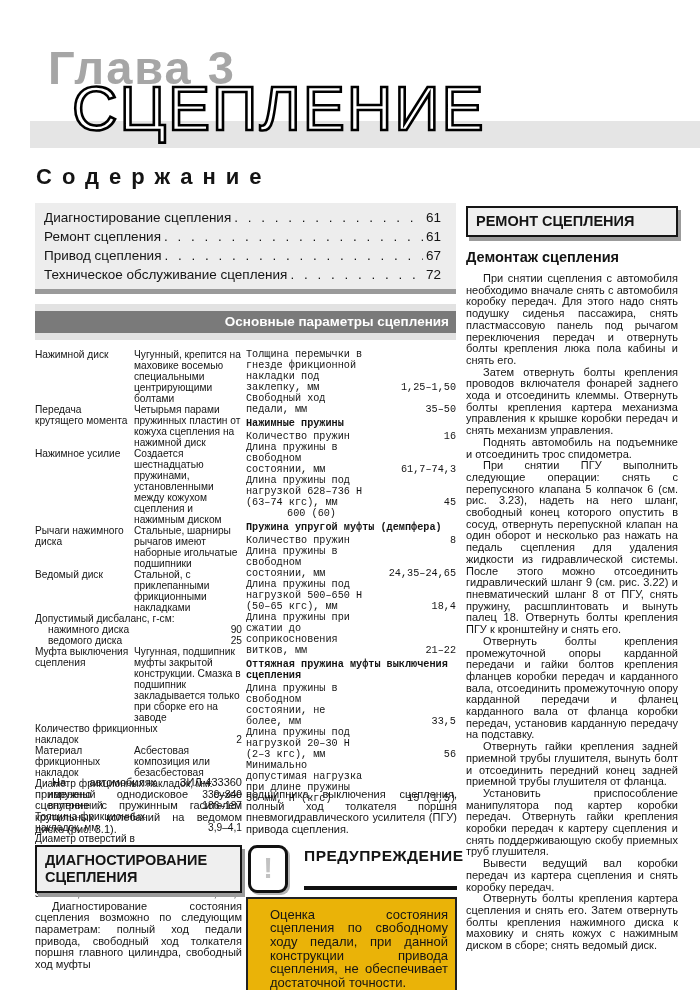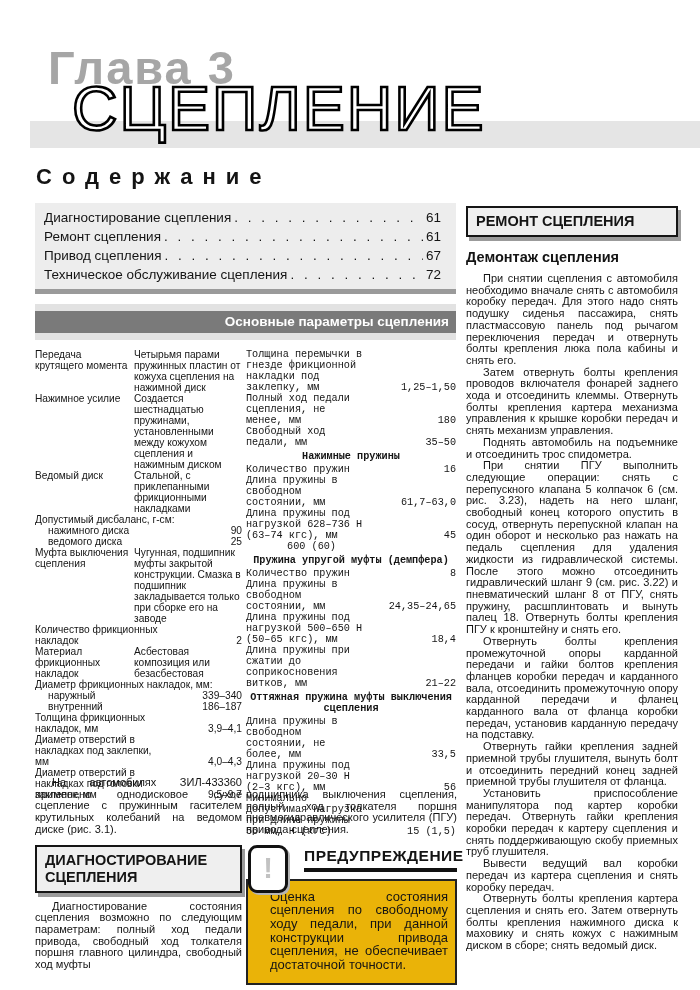--- a/index.html
+++ b/index.html
@@ -36,21 +36,21 @@
   .trow { display:flex; }
   .trow.text { align-items:flex-start; }
   .trow.text .lbl { flex:none; width:99px; padding-right:5px; box-sizing:border-box; }
   .trow.text .val { flex:1; }
   .trow.num, .trow.sub { align-items:flex-end; }
   .trow.num .lbl, .trow.sub .lbl { flex:1; }
   .trow.num .val, .trow.sub .val { flex:none; width:78px; text-align:right; }
   .ptable.pmid .trow.num .val { width:90px; }
   .trow.sub .lbl { padding-left:13px; }
   .trow.group .lbl { width:100%; }
-  .th { text-align:center; font-weight:bold; margin:3px 0 2px; }
+  .th { text-align:left; font-weight:bold; margin:3px 0 2px; }
 
   
   .below-left { position:absolute; left:35px;  top:777px; width:207px; }
   .below-mid  { position:absolute; left:246px; top:789px; width:211px; }
   .col-right  { position:absolute; left:466px; top:206px; width:212px; }
   .body { font-size:11px; line-height:11.7px; text-align:justify; margin:0; }
   .ind  { text-indent:17px; }
 
   
   .head-box { background:#efefef; border:2px solid #151515; box-shadow:3px 4px 0 #9b9b9b;
@@ -59,21 +59,21 @@
   .repair-box { margin:0 0 12px; }
   .subhead { font-weight:bold; font-size:14.5px; margin:0 0 8px; }
 
   
   .warning { position:relative; margin-top:11px; }
   .warn-icon { position:absolute; left:2px; top:-2px; width:34px; height:42px; background:#fff;
                border:3px solid #111; border-radius:9px; box-shadow:2px 2px 0 #b5b5b5; z-index:2;
                display:flex; align-items:center; justify-content:center;
                font-size:29px; font-weight:bold; color:#c2c2c2; }
   .warn-title { margin-left:58px; text-align:right; font-size:15.5px; font-weight:800;
-                letter-spacing:0.5px; padding-bottom:3px; border-bottom:4px solid #111; }
+                letter-spacing:0.5px; padding-bottom:21px; border-bottom:4px solid #111; }
   .warn-body { margin-top:7px; border:2px solid #222; background:#eab308;
                padding:9px 7px 12px 22px; font-size:13px; line-height:13.6px; text-align:justify; }
 </style>
 </head>
 <body>
 
 <div class="page">
 
   <div class="band"></div>
   <div class="chapter-label">Глава 3</div>
@@ -102,28 +102,36 @@
       <span class="toc-page">72</span>
     </div>
   </div>
 
   <div class="params-strip-top"></div>
   <div class="params-bar">Основные параметры сцепления</div>
   <div class="params-strip-bottom"></div>
 
   <div class="ptable pleft">
     <div class="trow text">
+      <div class="lbl">Нажимной диск</div>
+      <div class="val">Чугунный, крепится на маховике восемью специальными центрирующими болтами</div>
+    </div>
+    <div class="trow text">
       <div class="lbl">Передача крутящего момента</div>
       <div class="val">Четырьмя парами пружинных пластин от кожуха сцепления на нажимной диск</div>
     </div>
     <div class="trow text">
       <div class="lbl">Нажимное усилие</div>
       <div class="val">Создается шестнадцатью пружинами, установленными между кожухом сцепления и нажимным диском</div>
     </div>
     <div class="trow text">
+      <div class="lbl">Рычаги нажимного диска</div>
+      <div class="val">Стальные, шарниры рычагов имеют наборные игольчатые подшипники</div>
+    </div>
+    <div class="trow text">
       <div class="lbl">Ведомый диск</div>
       <div class="val">Стальной, с приклепанными фрикционными накладками</div>
     </div>
     <div class="trow group">
       <div class="lbl">Допустимый дисбаланс, г-см:</div>
     </div>
     <div class="trow sub">
       <div class="lbl">нажимного диска</div>
       <div class="val">90</div>
     </div>
@@ -167,35 +175,31 @@
       <div class="val">9,5–9,7</div>
     </div>
   </div>
 
   <div class="ptable pmid">
     <div class="trow num">
       <div class="lbl">Толщина перемычки в гнезде фрикционной накладки под заклепку, мм</div>
       <div class="val">1,25–1,50</div>
     </div>
     <div class="trow num">
-      <div class="lbl">Полный ход педали сцепления, не менее, мм</div>
-      <div class="val">180</div>
-    </div>
-    <div class="trow num">
       <div class="lbl">Свободный ход педали, мм</div>
       <div class="val">35–50</div>
     </div>
     <div class="th">Нажимные пружины</div>
     <div class="trow num">
       <div class="lbl">Количество пружин</div>
       <div class="val">16</div>
     </div>
     <div class="trow num">
       <div class="lbl">Длина пружины в свободном состоянии, мм</div>
-      <div class="val">61,7–63,0</div>
+      <div class="val">61,7–74,3</div>
     </div>
     <div class="trow num">
       <div class="lbl">Длина пружины под нагрузкой 628–736 Н (63–74 кгс), мм</div>
       <div class="val">45</div>
     </div>
     <div class="trow num">
       <div class="val">600 (60)</div>
     </div>
     <div class="th">Пружина упругой муфты (демпфера)</div>
     <div class="trow num">

